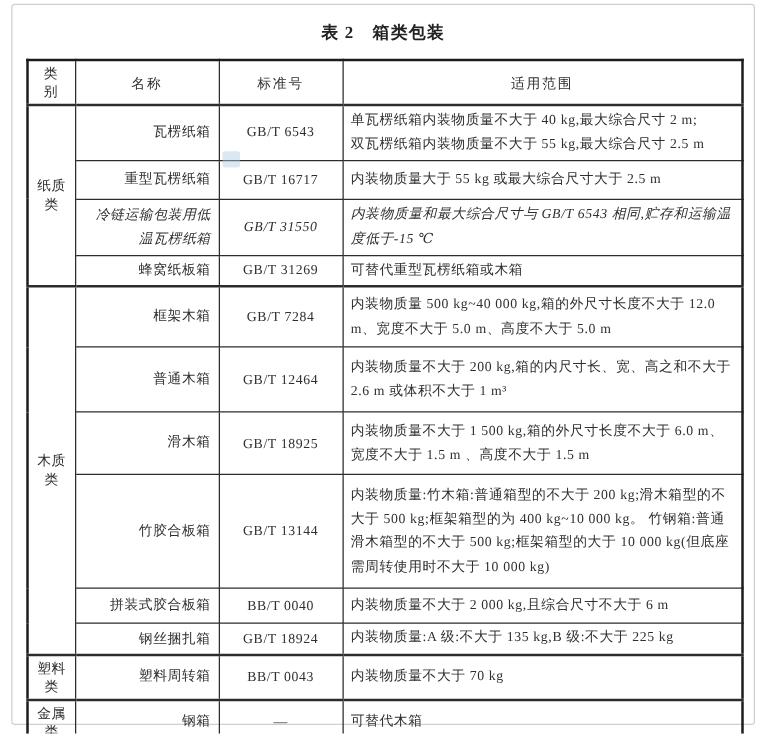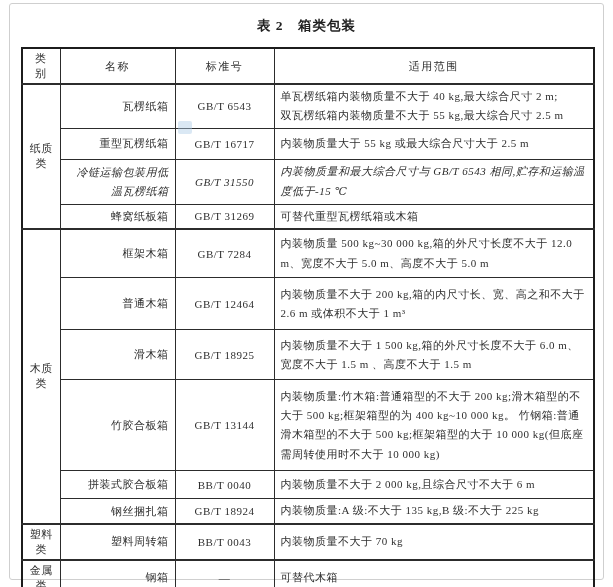--- a/index.html
+++ b/index.html
@@ -131,21 +131,21 @@
       <tr class="h25">
         <td class="name">蜂窝纸板箱</td>
         <td class="std">GB/T 31269</td>
         <td class="scope">可替代重型瓦楞纸箱或木箱</td>
       </tr>
 
       <tr class="h49 group-start">
         <td class="cat" rowspan="6">木质类</td>
         <td class="name">框架木箱</td>
         <td class="std">GB/T 7284</td>
-        <td class="scope">内装物质量 500 kg~30 000 kg,箱的外尺寸长度不大于 12.0 m、宽度不大于 5.0 m、高度不大于 5.0 m</td>
+        <td class="scope">内装物质量 500 kg~40 000 kg,箱的外尺寸长度不大于 12.0 m、宽度不大于 5.0 m、高度不大于 5.0 m</td>
       </tr>
       <tr class="h52">
         <td class="name">普通木箱</td>
         <td class="std">GB/T 12464</td>
         <td class="scope">内装物质量不大于 200 kg,箱的内尺寸长、宽、高之和不大于 2.6 m 或体积不大于 1 m³</td>
       </tr>
       <tr class="h50">
         <td class="name">滑木箱</td>
         <td class="std">GB/T 18925</td>
         <td class="scope">内装物质量不大于 1 500 kg,箱的外尺寸长度不大于 6.0 m、宽度不大于 1.5 m 、高度不大于 1.5 m</td>

